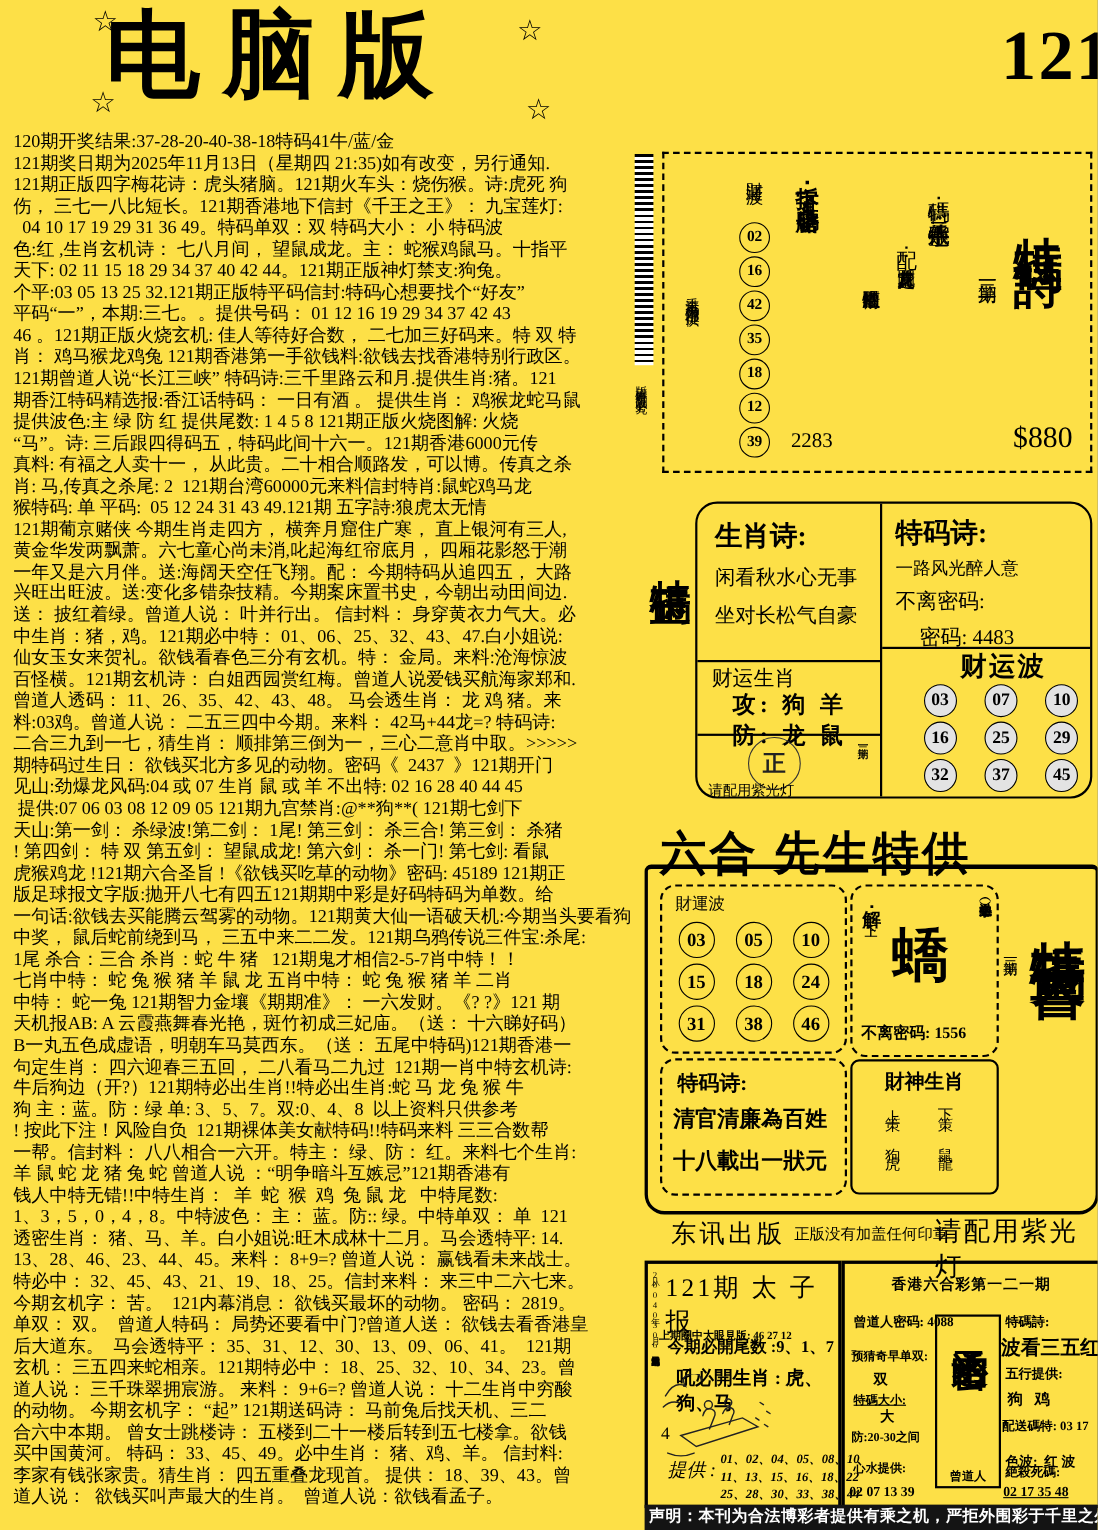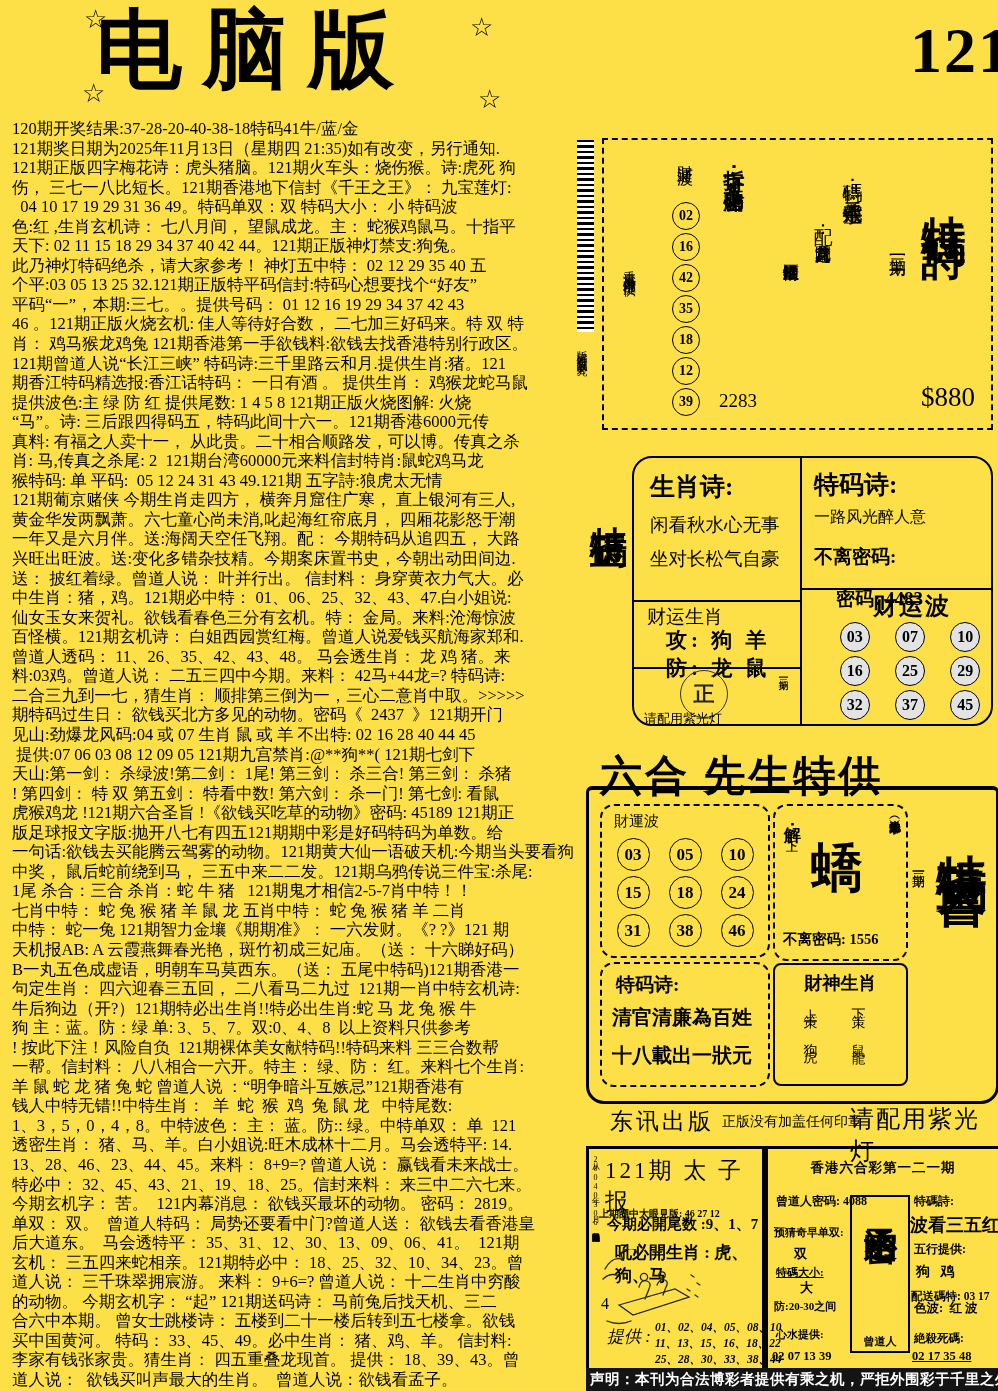--- a/index.html
+++ b/index.html
@@ -51,21 +51,21 @@
   .boxB{position:absolute;left:632px;top:456px;width:357px;height:266px;border:2.5px solid #000;border-radius:20px;}
   .vdivB{position:absolute;left:166px;top:0;width:2px;height:100%;background:#000;}
   .hdivL{position:absolute;left:0;top:142px;width:166px;height:2px;background:#000;}
   .hdivR{position:absolute;left:168px;top:130px;right:0;height:2px;background:#000;}
   .hdiv3{position:absolute;left:0;top:209px;width:166px;height:2px;background:#000;}
   .h25{font-size:25px;font-weight:bold;}
   .cellTL{position:absolute;left:16px;top:12px;}
   .cellTL .p18{font-size:18.5px;margin-top:9px;}
   .cellTR{position:absolute;left:180px;top:10px;}
   .cellTR .p16{font-size:16px;margin-top:6px;}
-  .cellTR .p19{font-size:19px;margin-top:16px;font-weight:bold;}
+  .cellTR .p19{font-size:19px;margin-top:6px;}
   .cellTR .ind{padding-left:22px;}
   .bl1{position:absolute;left:13px;top:146px;font-size:19px;}
   .bl2{position:absolute;left:32px;top:168px;font-size:21px;font-weight:bold;letter-spacing:4px;}
   .bl3{position:absolute;left:32px;top:196px;font-size:21px;font-weight:bold;letter-spacing:4px;}
   .stamp{position:absolute;left:46px;top:212px;width:46px;height:46px;border:1.5px solid #333;border-radius:50%;
          display:flex;align-items:center;justify-content:center;font-size:21px;font-weight:bold;color:#222;}
   .uvB{position:absolute;left:10px;top:252px;font-size:13px;}
   .issueB{left:142px;top:214px;font-size:10px;}
   .brT{position:absolute;left:200px;top:132px;width:156px;text-align:center;font-size:24px;font-weight:bold;letter-spacing:2px;}
   .grid9{position:absolute;left:198px;top:164px;width:156px;display:grid;grid-template-columns:repeat(3,1fr);
@@ -138,21 +138,20 @@
   <div class="issueNo">121</div>
 
   <div class="leftcol">
       <div class="tline">120期开奖结果:37-28-20-40-38-18特码41牛/蓝/金</div>
       <div class="tline">121期奖日期为2025年11月13日（星期四 21:35)如有改变，另行通知.</div>
       <div class="tline">121期正版四字梅花诗：虎头猪脑。121期火车头：烧伤猴。诗:虎死 狗</div>
       <div class="tline">伤， 三七一八比短长。121期香港地下信封《千王之王》： 九宝莲灯:</div>
       <div class="tline">  04 10 17 19 29 31 36 49。特码单双：双 特码大小： 小 特码波</div>
       <div class="tline">色:红 ,生肖玄机诗： 七八月间， 望鼠成龙。主： 蛇猴鸡鼠马。十指平</div>
       <div class="tline">天下: 02 11 15 18 29 34 37 40 42 44。121期正版神灯禁支:狗兔。</div>
-      <div class="tline">此乃神灯特码绝杀，请大家参考！ 神灯五中特： 02 12 29 35 40 五</div>
       <div class="tline">个平:03 05 13 25 32.121期正版特平码信封:特码心想要找个“好友”</div>
       <div class="tline">平码“一”，本期:三七。。提供号码： 01 12 16 19 29 34 37 42 43</div>
       <div class="tline">46 。121期正版火烧玄机: 佳人等待好合数， 二七加三好码来。特 双 特</div>
       <div class="tline">肖： 鸡马猴龙鸡兔 121期香港第一手欲钱料:欲钱去找香港特别行政区。</div>
       <div class="tline">121期曾道人说“长江三峡” 特码诗:三千里路云和月.提供生肖:猪。121</div>
       <div class="tline">期香江特码精选报:香江话特码： 一日有酒 。 提供生肖： 鸡猴龙蛇马鼠</div>
       <div class="tline">提供波色:主 绿 防 红 提供尾数: 1 4 5 8 121期正版火烧图解: 火烧</div>
       <div class="tline">“马”。诗: 三后跟四得码五，特码此间十六一。121期香港6000元传</div>
       <div class="tline">真料: 有福之人卖十一， 从此贵。二十相合顺路发，可以博。传真之杀</div>
       <div class="tline">肖: 马,传真之杀尾: 2  121期台湾60000元来料信封特肖:鼠蛇鸡马龙</div>
@@ -165,21 +164,21 @@
       <div class="tline">中生肖：猪，鸡。121期必中特： 01、06、25、32、43、47.白小姐说:</div>
       <div class="tline">仙女玉女来贺礼。欲钱看春色三分有玄机。特： 金局。来料:沧海惊波</div>
       <div class="tline">百怪横。121期玄机诗： 白姐西园赏红梅。曾道人说爱钱买航海家郑和.</div>
       <div class="tline">曾道人透码： 11、26、35、42、43、48。 马会透生肖： 龙 鸡 猪。来</div>
       <div class="tline">料:03鸡。曾道人说： 二五三四中今期。来料： 42马+44龙=? 特码诗:</div>
       <div class="tline">二合三九到一七，猜生肖： 顺排第三倒为一，三心二意肖中取。&gt;&gt;&gt;&gt;&gt;</div>
       <div class="tline">期特码过生日： 欲钱买北方多见的动物。密码《  2437  》121期开门</div>
       <div class="tline">见山:劲爆龙风码:04 或 07 生肖 鼠 或 羊 不出特: 02 16 28 40 44 45</div>
       <div class="tline"> 提供:07 06 03 08 12 09 05 121期九宫禁肖:@**狗**( 121期七剑下</div>
       <div class="tline">天山:第一剑： 杀绿波!第二剑： 1尾! 第三剑： 杀三合! 第三剑： 杀猪</div>
-      <div class="tline">! 第四剑： 特 双 第五剑： 特看中数! 第六剑： 杀一门! 第七剑: 看鼠</div>
+      <div class="tline">! 第四剑： 特 双 第五剑： 望鼠成龙! 第六剑： 杀一门! 第七剑: 看鼠</div>
       <div class="tline">虎猴鸡龙 !121期六合圣旨 !《欲钱买吃草的动物》密码: 45189 121期正</div>
       <div class="tline">版足球报文字版:抛开八七有四五121期期中彩是好码特码为单数。给</div>
       <div class="tline">一句话:欲钱去买能腾云驾雾的动物。121期黄大仙一语破天机:今期当头要看狗</div>
       <div class="tline">中奖， 鼠后蛇前绕到马， 三五中来二二发。121期乌鸦传说三件宝:杀尾:</div>
       <div class="tline">1尾 杀合：三合 杀肖：蛇 牛 猪   121期鬼才相信2-5-7肖中特！！</div>
       <div class="tline">七肖中特： 蛇 兔 猴 猪 羊 鼠 龙 五肖中特： 蛇 兔 猴 猪 羊 二肖</div>
       <div class="tline">中特： 蛇一兔 121期智力金壤《期期准》： 一六发财。《? ?》121 期</div>
       <div class="tline">天机报AB: A 云霞燕舞春光艳，斑竹初成三妃庙。（送： 十六睇好码）</div>
       <div class="tline">B一丸五色成虚语，明朝车马莫西东。（送： 五尾中特码)121期香港一</div>
       <div class="tline">句定生肖： 四六迎春三五回， 二八看马二九过  121期一肖中特玄机诗:</div>
@@ -355,20 +354,20 @@
     <div class="eitem" style="left:4px;top:200px;font-size:12.5px;">02 07 13 39</div>
     <div class="tmh">
       <div class="tmhT vtext">透密函</div>
       <div class="tmhS">曾道人</div>
     </div>
     <div class="eitem" style="left:146px;top:44px;font-size:12px;">特碼詩:</div>
     <div class="eitem" style="left:142px;top:64px;font-size:18px;">波看三五红转蓝</div>
     <div class="eitem" style="left:146px;top:92px;font-size:12px;">五行提供:</div>
     <div class="eitem" style="left:148px;top:114px;font-size:14px;">狗   鸡</div>
     <div class="eitem" style="left:143px;top:140px;font-size:11.5px;">配送碼特: 03 17</div>
-    <div class="eitem" style="left:146px;top:151px;font-size:12.5px;">色波:  红 波</div>
+    <div class="eitem" style="left:146px;top:172px;font-size:12.5px;">色波:  红 波</div>
     <div class="eitem" style="left:146px;top:182px;font-size:11.5px;">絶殺死碼:</div>
     <div class="eitem" style="left:144px;top:200px;font-size:12.5px;text-decoration:underline;">02 17 35 48</div>
   </div>
 
   <div class="footbar">声明：本刊为合法博彩者提供有乘之机，严拒外围彩于千里之外</div>
 
 </div>
 
 </body></html>

